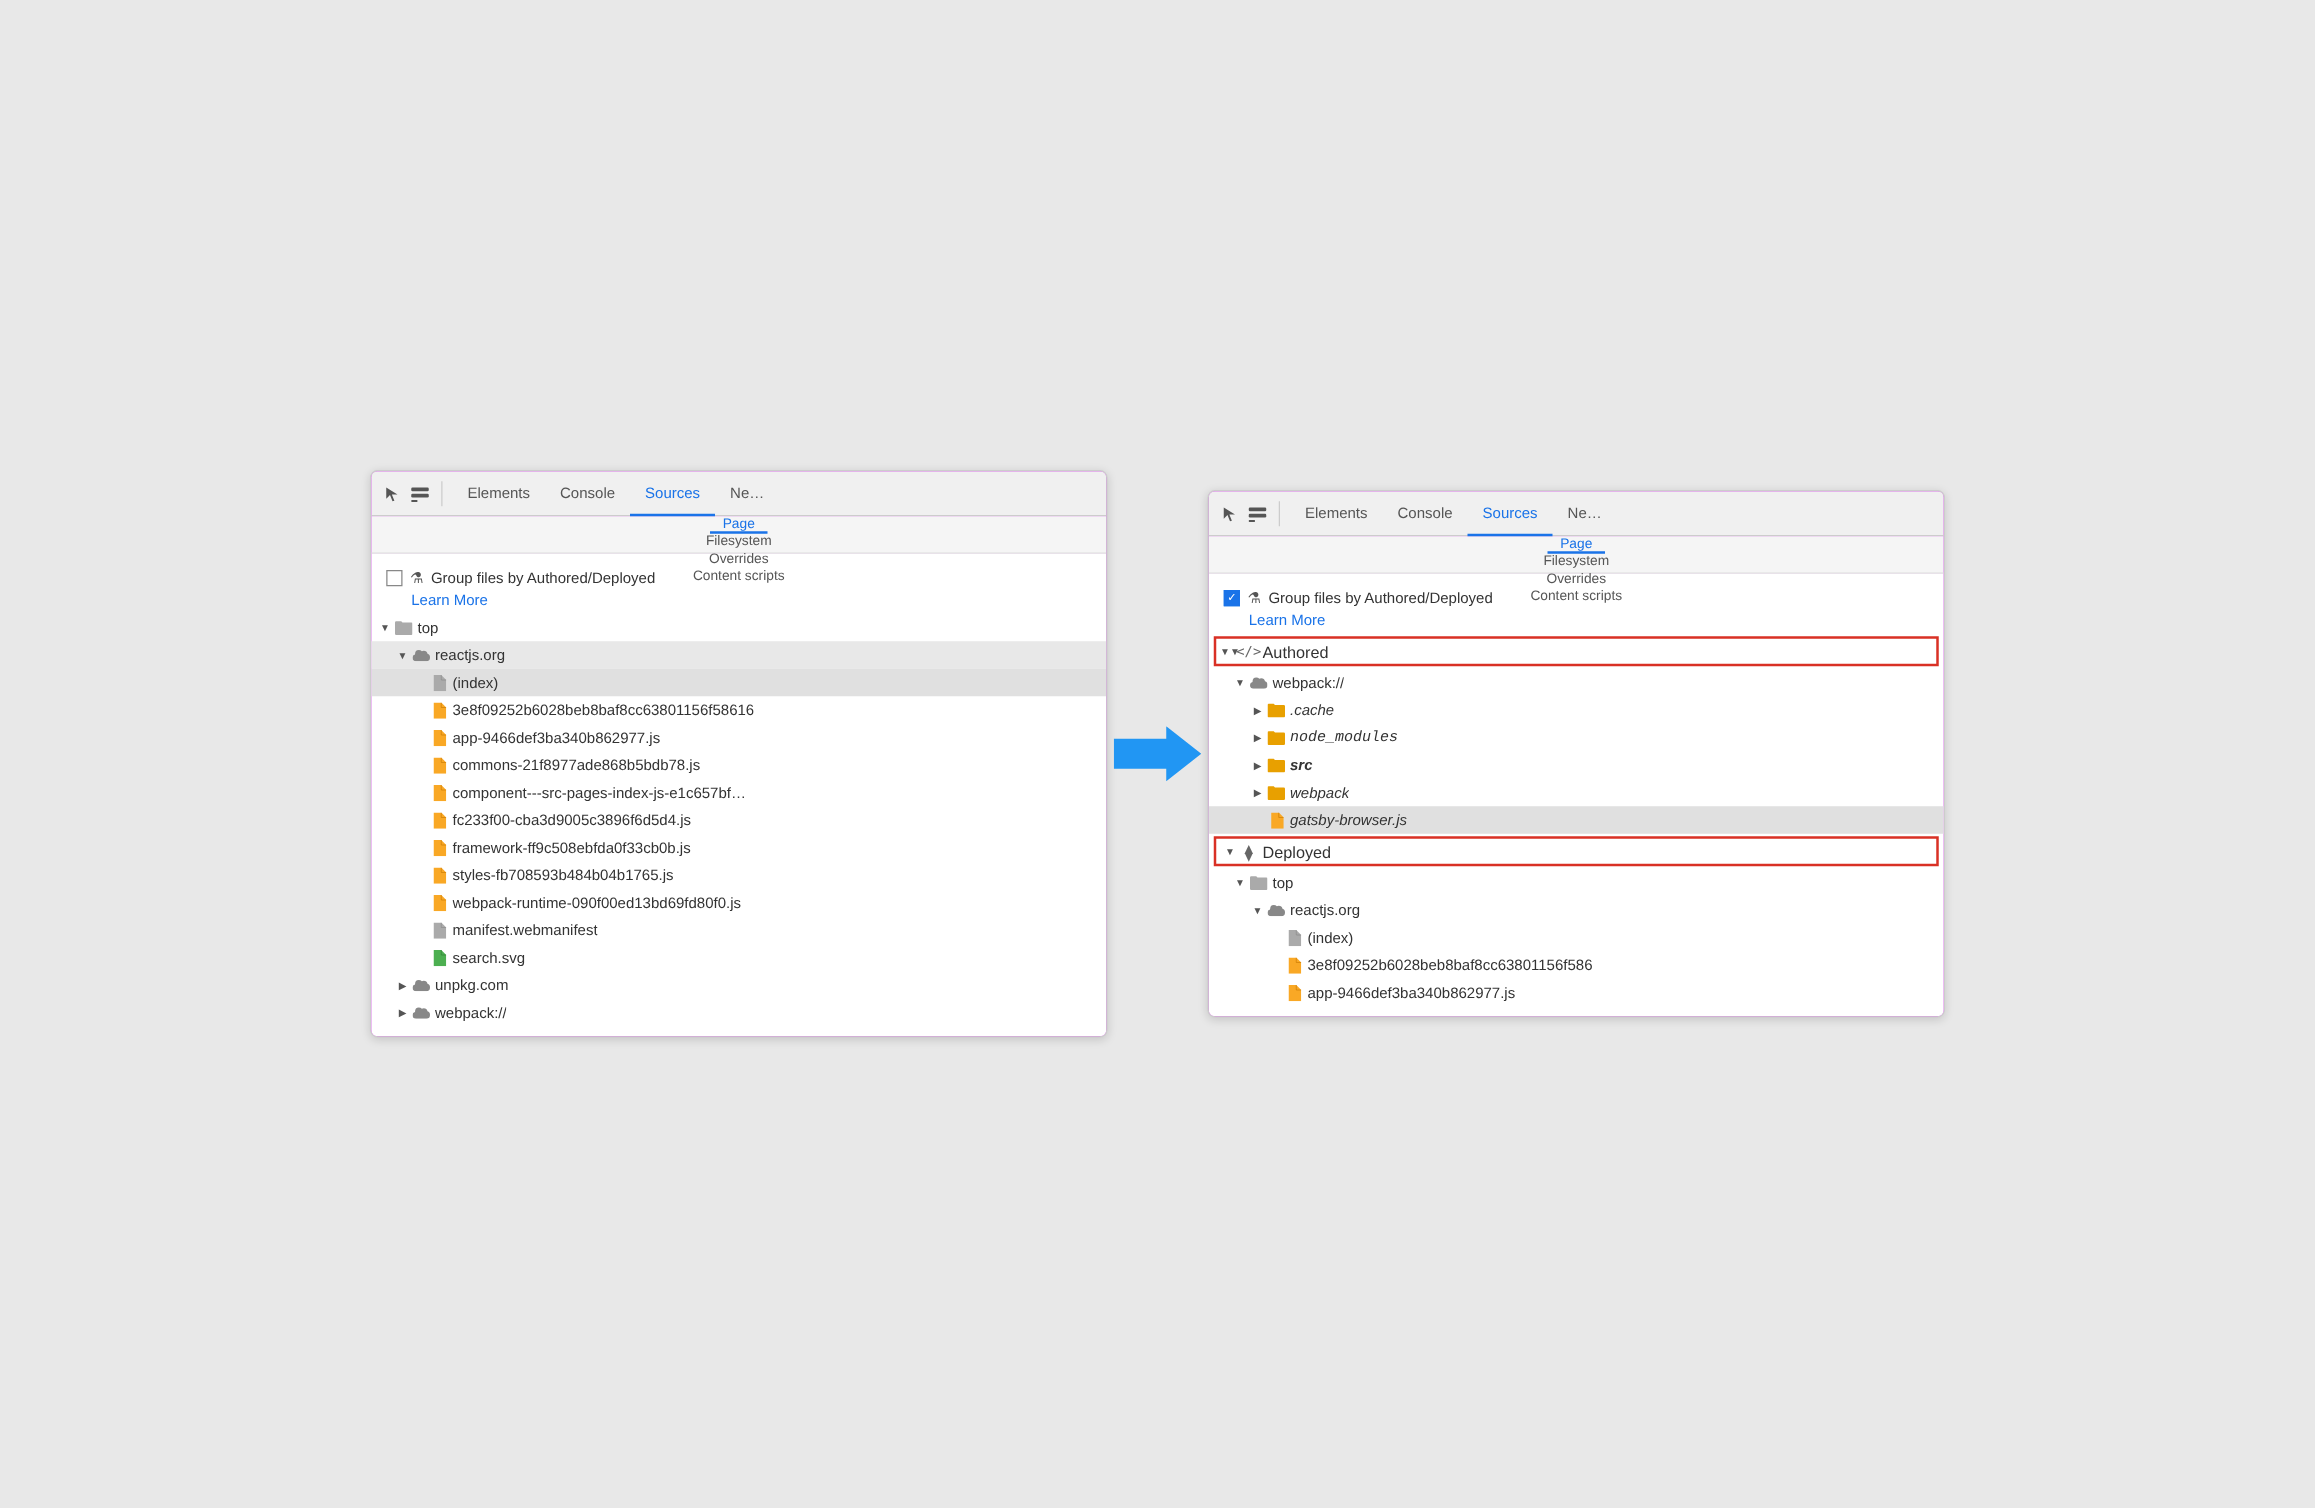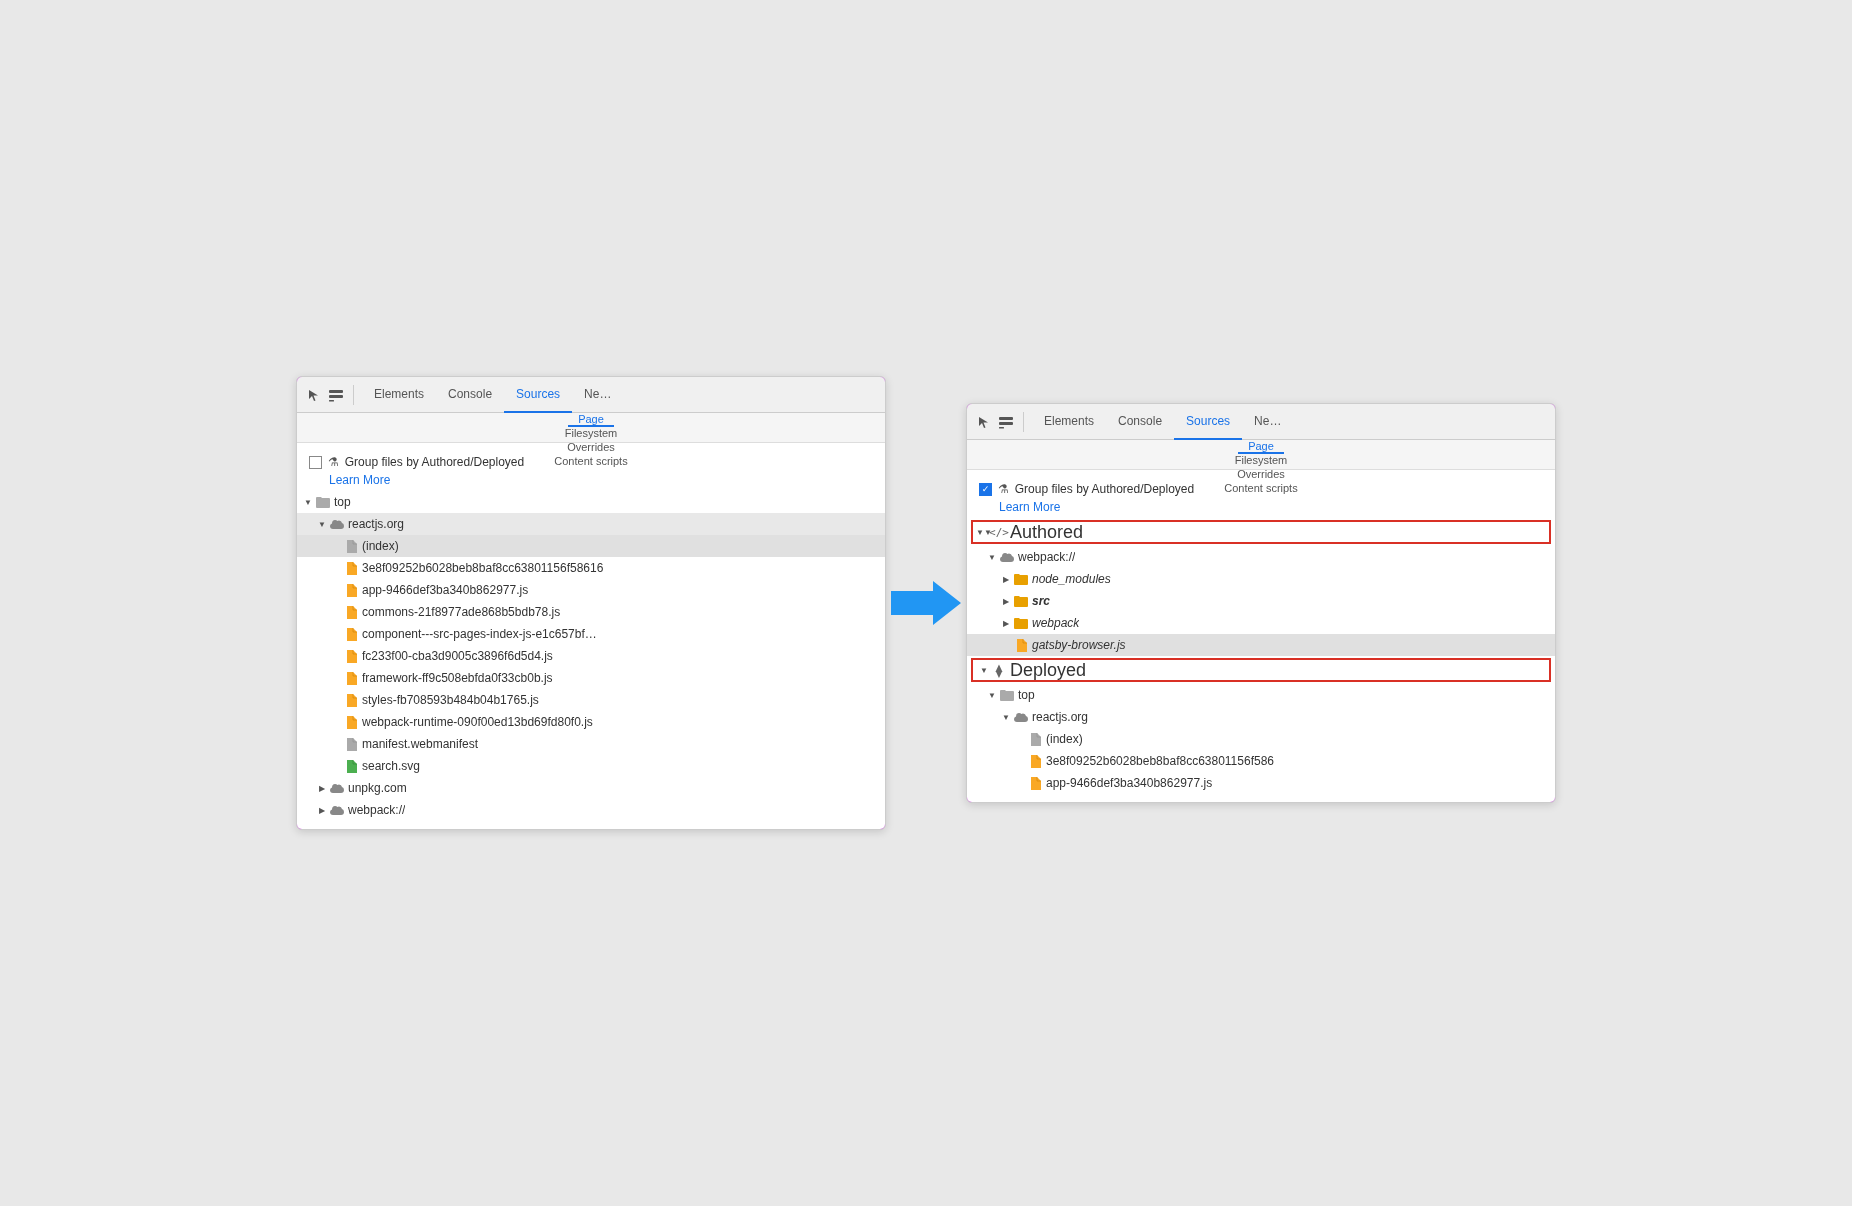--- a/index.html
+++ b/index.html
@@ -190,21 +190,21 @@
     .section-header {
       display: flex;
       align-items: center;
       height: 24px;
       border: 2px solid #d93025;
       margin: 2px 4px;
       padding: 0 4px;
       cursor: pointer;
     }
     .section-header .tree-label {
-      font-size: 18px;
+      font-size: 13px;
       color: #333;
       font-weight: 500;
     }
     
     .arrow-container {
       display: flex;
       align-items: center;
       justify-content: center;
       width: 80px;
       flex-shrink: 0;
@@ -476,21 +476,30 @@
           <span class="tree-label">webpack://</span>
         </div>
 
         <div class="tree-item indent-2">
           <div class="tree-arrow closed"></div>
           <div class="tree-icon">
             <svg width="14" height="12" viewBox="0 0 14 12" fill="#e8a000">
                 <path d="M0 2 Q0 1 1 1 L5 1 L6 2 L13 2 Q14 2 14 3 L14 11 Q14 12 13 12 L1 12 Q0 12 0 11 Z"></path>
               </svg>
           </div>
-          <span class="tree-label" style="font-style: italic;">node_modules</span>
+          <span class="tree-label" style="font-style: italic;">.cache</span>
+        </div>
+        <div class="tree-item indent-2">
+          <div class="tree-arrow closed"></div>
+          <div class="tree-icon">
+            <svg width="14" height="12" viewBox="0 0 14 12" fill="#e8a000">
+                <path d="M0 2 Q0 1 1 1 L5 1 L6 2 L13 2 Q14 2 14 3 L14 11 Q14 12 13 12 L1 12 Q0 12 0 11 Z"></path>
+              </svg>
+          </div>
+          <span class="tree-label" style="font-style: italic; font-family: Liberation Mono, monospace;">node_modules</span>
         </div>
         <div class="tree-item indent-2">
           <div class="tree-arrow closed"></div>
           <div class="tree-icon">
             <svg width="14" height="12" viewBox="0 0 14 12" fill="#e8a000">
                 <path d="M0 2 Q0 1 1 1 L5 1 L6 2 L13 2 Q14 2 14 3 L14 11 Q14 12 13 12 L1 12 Q0 12 0 11 Z"></path>
               </svg>
           </div>
           <span class="tree-label" style="font-style: italic; font-weight: bold;">src</span>
         </div>

